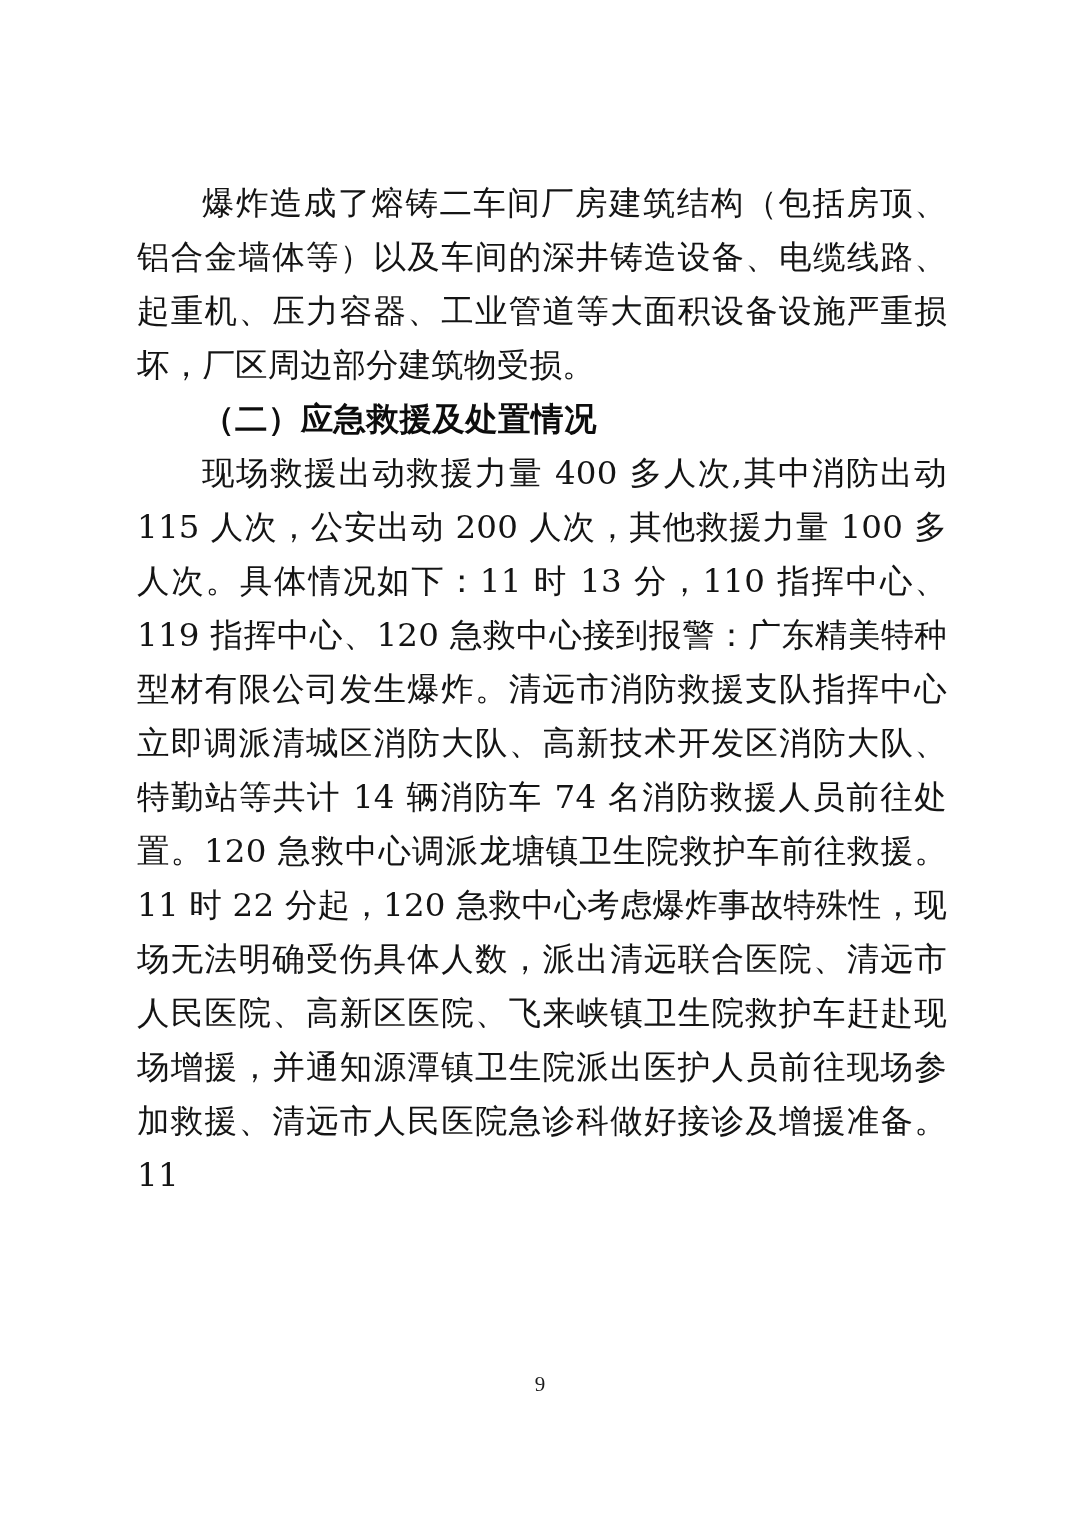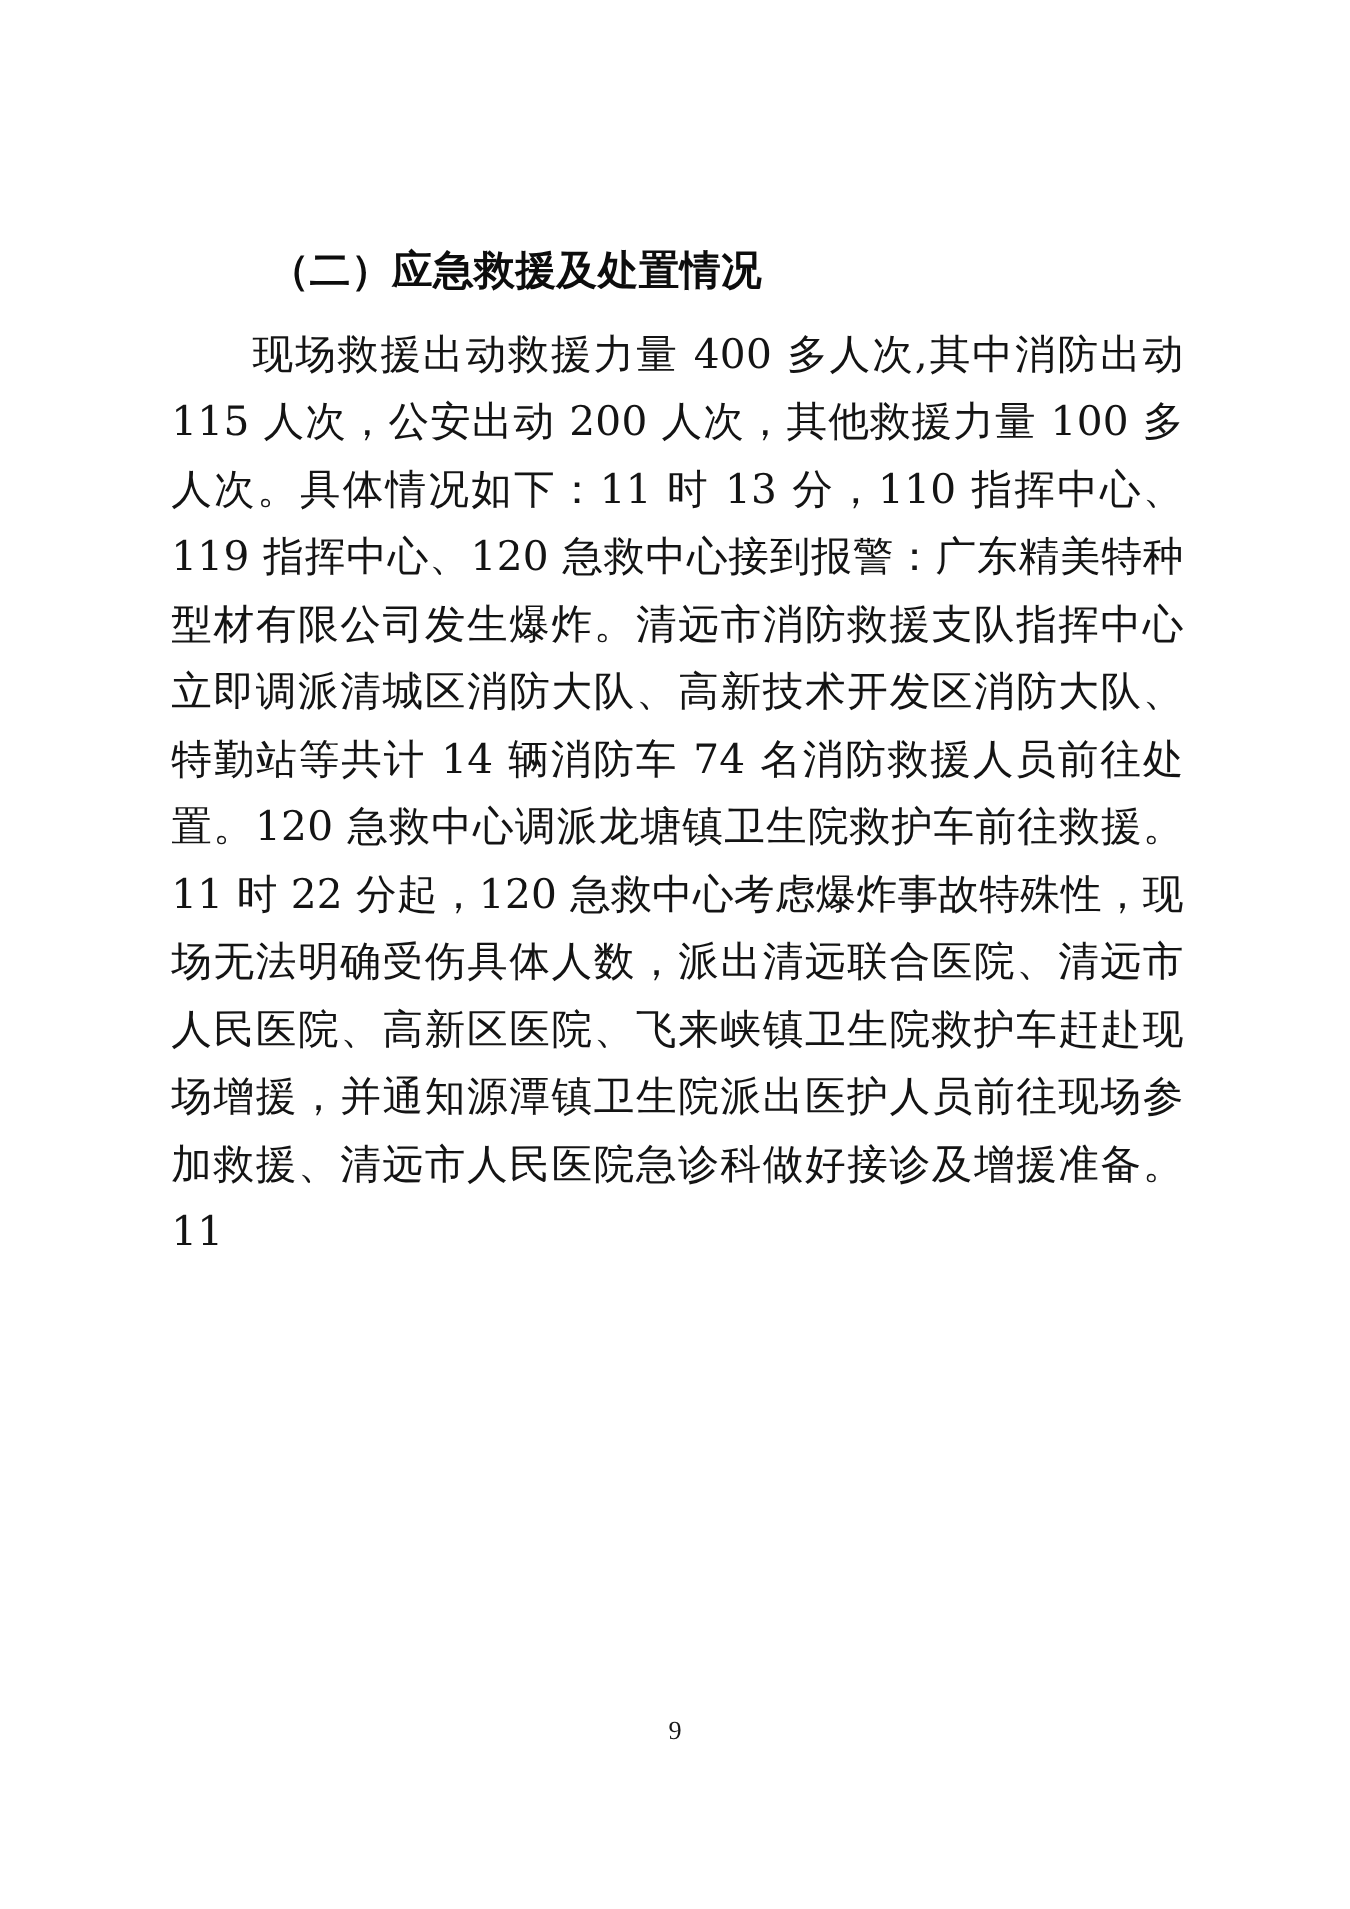--- a/index.html
+++ b/index.html
@@ -36,21 +36,21 @@
     -webkit-font-smoothing: antialiased;
   }
   .para + .para {
     margin-top: 0;
   }
   .heading {
     font-size: 32.5px;
     line-height: 54px;
     color: #0d0d0d;
     text-indent: 65px;
-    margin: 13px;
+    margin: 0;
     font-weight: 600;
     letter-spacing: 0.4px;
   }
   .page-number {
     position: absolute;
     left: 0;
     right: 0;
     top: 1372px;
     text-align: center;
     font-family: "Liberation Serif", "DejaVu Serif", serif;
@@ -59,20 +59,21 @@
     letter-spacing: 0;
   }
 </style>
 </head>
 <body>
 
 <div class="page">
 
   <div class="content">
 
+    <p class="para">爆炸造成了熔铸二车间厂房建筑结构（包括房顶、铝合金墙体等）以及车间的深井铸造设备、电缆线路、起重机、压力容器、工业管道等大面积设备设施严重损坏，厂区周边部分建筑物受损。</p>
 
     <p class="heading">（二）应急救援及处置情况</p>
 
 
     <p class="para">现场救援出动救援力量 400 多人次,其中消防出动 115 人次，公安出动 200 人次，其他救援力量 100 多人次。具体情况如下：11 时 13 分，110 指挥中心、119 指挥中心、120 急救中心接到报警：广东精美特种型材有限公司发生爆炸。清远市消防救援支队指挥中心立即调派清城区消防大队、高新技术开发区消防大队、特勤站等共计 14 辆消防车 74 名消防救援人员前往处置。120 急救中心调派龙塘镇卫生院救护车前往救援。11 时 22 分起，120 急救中心考虑爆炸事故特殊性，现场无法明确受伤具体人数，派出清远联合医院、清远市人民医院、高新区医院、飞来峡镇卫生院救护车赶赴现场增援，并通知源潭镇卫生院派出医护人员前往现场参加救援、清远市人民医院急诊科做好接诊及增援准备。11</p>
 
   </div>
 
   <div class="page-number">9</div>
 

